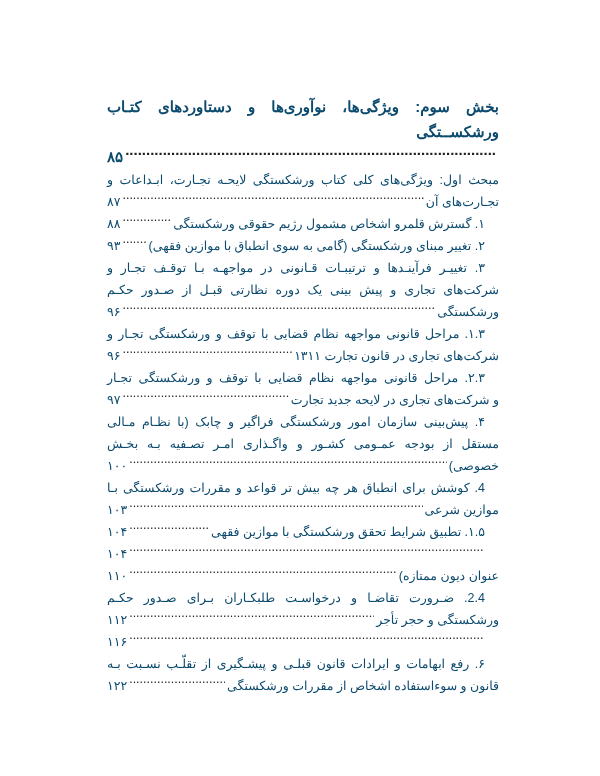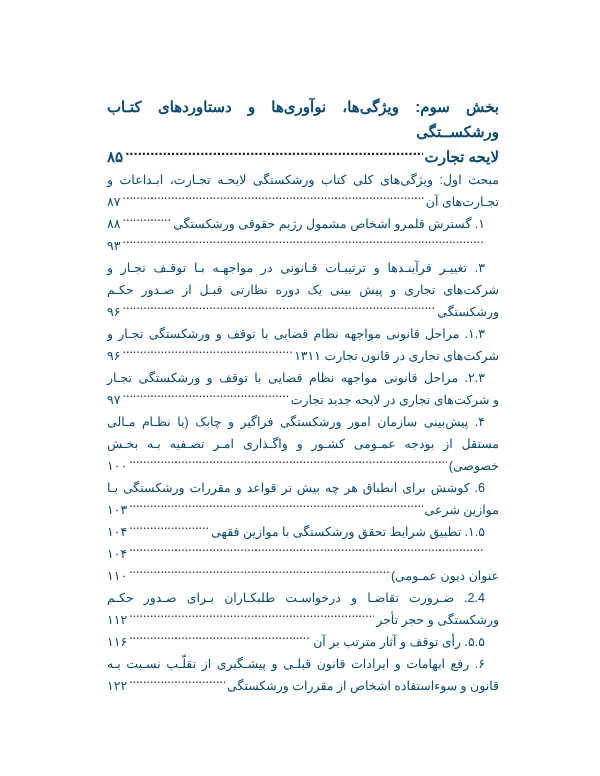--- a/index.html
+++ b/index.html
@@ -33,21 +33,20 @@
   .heading .line { display: flex; }
   .heading .line.just { display: block; }
 </style>
 </head>
 <body>
 
 <div class="page">
   <div class="heading">
     <div class="line just">بخش سوم: ویژگی‌ها، نوآوری‌ها و دستاوردهای  کتـاب ورشکســتگی</div>
     <div class="line">
-      <span>لایحه تجارت</span>
       <span class="leader"></span>
       <span class="pg">۸۵</span>
     </div>
   </div>
   <div id="entries">
       <div class="entry">
         <div class="line just">مبحث اول: ویژگی‌های کلی کتاب ورشکستگی لایحـه تجـارت، ابـداعات و</div>
         <div class="line">
           <span>تجـارت‌های آن</span>
           <span class="leader"></span>
@@ -56,20 +55,21 @@
       </div>
       <div class="entry">
         <div class="line indent">
           <span>۱. گسترش قلمرو اشخاص مشمول رژیم حقوقی ورشکستگی</span>
           <span class="leader"></span>
           <span class="pg">۸۸</span>
         </div>
       </div>
       <div class="entry">
         <div class="line indent">
+          <span>۲. تغییر مبنای ورشکستگی (گامی به سوی انطباق با موازین فقهی)</span>
           <span class="leader"></span>
           <span class="pg">۹۳</span>
         </div>
       </div>
       <div class="entry">
         <div class="line just indent">۳. تغییـر فرآینـدها و ترتیبـات قـانونی در مواجهـه بـا توقـف تجـار و</div>
         <div class="line just">شرکت‌های تجاری و پیش بینی یک دوره نظارتی قبـل از صـدور حکـم</div>
         <div class="line">
           <span>ورشکستگی</span>
           <span class="leader"></span>
@@ -95,21 +95,21 @@
       <div class="entry">
         <div class="line just indent">۴. پیش‌بینی سازمان امور ورشکستگی فراگیر و چابک (با نظـام مـالی</div>
         <div class="line just">مستقل از بودجه عمـومی کشـور و واگـذاری امـر تصـفیه بـه بخـش</div>
         <div class="line">
           <span>خصوصی)</span>
           <span class="leader"></span>
           <span class="pg">۱۰۰</span>
         </div>
       </div>
       <div class="entry">
-        <div class="line just indent">6. کوشش برای انطباق هر چه بیش تر قواعد و مقررات ورشکستگی بـا</div>
+        <div class="line just indent">4. کوشش برای انطباق هر چه بیش تر قواعد و مقررات ورشکستگی بـا</div>
         <div class="line">
           <span>موازین شرعی</span>
           <span class="leader"></span>
           <span class="pg">۱۰۳</span>
         </div>
       </div>
       <div class="entry">
         <div class="line indent">
           <span>۱.۵. تطبیق شرایط تحقق ورشکستگی با موازین فقهی</span>
           <span class="leader"></span>
@@ -117,36 +117,35 @@
         </div>
       </div>
       <div class="entry">
         <div class="line indent">
           <span class="leader"></span>
           <span class="pg">۱۰۴</span>
         </div>
       </div>
       <div class="entry">
         <div class="line">
-          <span>عنوان دیون عمـومی)</span>
+          <span>عنوان دیون ممتازه)</span>
           <span class="leader"></span>
           <span class="pg">۱۱۰</span>
         </div>
       </div>
       <div class="entry">
         <div class="line just indent">2.4. ضـرورت تقاضـا و درخواسـت طلبکـاران بـرای صـدور حکـم</div>
         <div class="line">
           <span>ورشکستگی و حجر تأجر</span>
           <span class="leader"></span>
           <span class="pg">۱۱۲</span>
         </div>
       </div>
       <div class="entry">
         <div class="line indent">
-          <span>۵.۵. رأی توقف و آثار مترتب بر آن</span>
           <span class="leader"></span>
           <span class="pg">۱۱۶</span>
         </div>
       </div>
       <div class="entry">
         <div class="line just indent">۶. رفع ابهامات و ایرادات قانون قبلـی و پیشـگیری از تقلّـب نسـبت بـه</div>
         <div class="line">
           <span>قانون و سوءاستفاده اشخاص از مقررات ورشکستگی</span>
           <span class="leader"></span>
           <span class="pg">۱۲۲</span>

